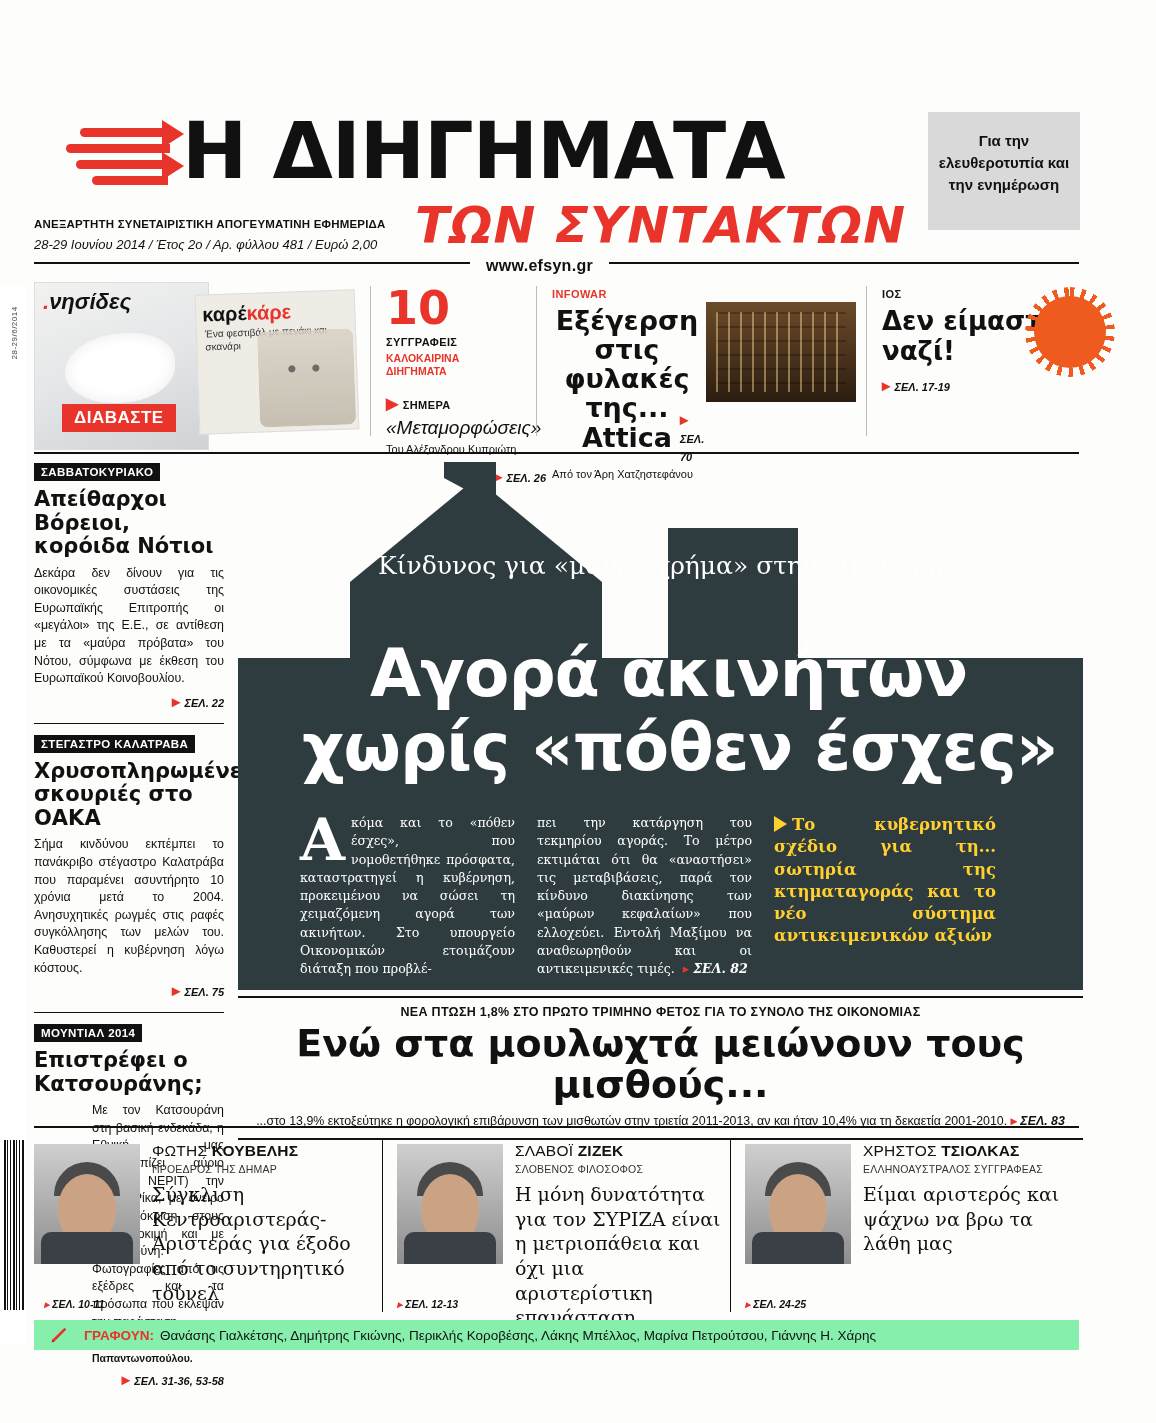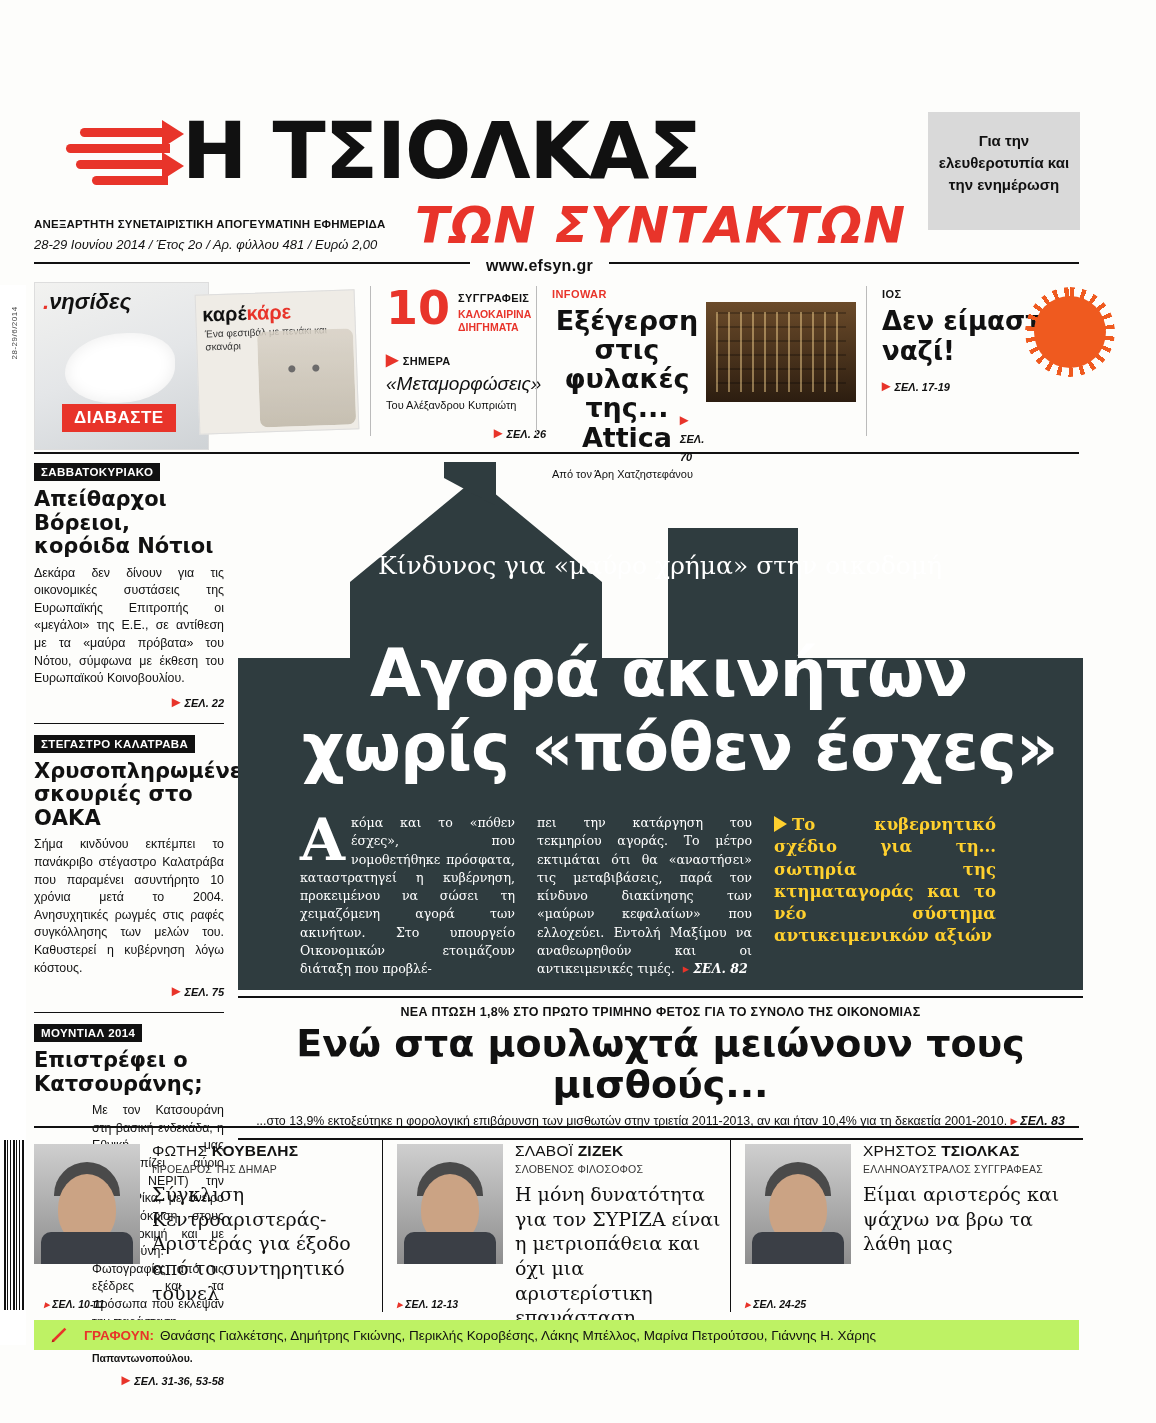--- a/index.html
+++ b/index.html
@@ -403,21 +403,21 @@
     font-size: 19px; line-height: 1.3; color: #111;
     font-family: "DejaVu Serif", serif;
   }
   .iv-sel { position: absolute; left: 10px; bottom: 2px; font-size: 10.5px; font-style: italic; font-weight: bold; }
   .iv2 .iv-quote, .iv3 .iv-quote { left: 132px; width: 210px; }
 
   
   .footer {
     position: absolute; left: 34px; top: 1320px;
     width: 1045px; height: 30px;
-    background: #bef264;
+    background: #86efac;
     display: flex; align-items: center;
     padding-left: 50px;
     font-size: 13.5px; color: #111;
   }
   .footer .pen {
     position: absolute; left: 14px; top: 4px;
     width: 22px; height: 22px;
   }
   .grafoun { color: #e8342a; font-weight: bold; margin-right: 6px; }
 </style>
@@ -435,21 +435,21 @@
 
   <div class="flame">
     <i></i>
       <i></i>
       <i></i>
       <i></i>
     <i class="tip t1"></i>
       <i class="tip t2"></i>
   </div>
 
-  <div class="title-main">Η ΤΣΙΟΛΚΑΣ</div>
+  <div class="title-main">Η ΔΙΗΓΗΜΑΤΑ</div>
   <div class="title-sub">ΤΩΝ ΣΥΝΤΑΚΤΩΝ</div>
   <div class="strapline">ΑΝΕΞΑΡΤΗΤΗ ΣΥΝΕΤΑΙΡΙΣΤΙΚΗ ΑΠΟΓΕΥΜΑΤΙΝΗ ΕΦΗΜΕΡΙΔΑ</div>
   <div class="issue-line">28-29 Ιουνίου 2014 / Έτος 2ο / Αρ. φύλλου 481 / Ευρώ 2,00</div>
   <div class="rule-under-mast"></div>
   <div class="website">www.efsyn.gr</div>
   <div class="freedom-box">Για την ελευθεροτυπία και την ενημέρωση</div>
 
   <div class="promo">
 
     <div class="promo-img1">
@@ -461,21 +461,21 @@
     <div class="promo-img2">
       <div class="karekare">καρέ<span>κάρε</span></div>
       <div class="kk-sub">Ένα φεστιβάλ με πενάκι και σκανάρι</div>
       <div class="kk-sketch"></div>
     </div>
 
     <div class="promo-divider" style="left:336px;"></div>
 
     <div class="promo-col" style="left:352px; width:160px;">
       <div class="p-num">10</div>
-      <div style="padding-top:4px;">
+      <div style="padding-top:4px;margin-top:44px;">
         <div class="p-kicker">ΣΥΓΓΡΑΦΕΙΣ</div>
         <div class="p-small" style="margin-top:4px;">ΚΑΛΟΚΑΙΡΙΝΑ</div>
         <div class="p-small">ΔΙΗΓΗΜΑΤΑ</div>
       </div>
       <div style="clear:both; margin-top:16px;">
         <span class="bullet">▶</span>
         <span class="p-kicker">ΣΗΜΕΡΑ</span>
       </div>
       <div class="p-title-it" style="margin-top:4px;">«Μεταμορφώσεις»</div>
       <div class="p-by" style="margin-top:4px;">Του Αλέξανδρου Κυπριώτη</div>

